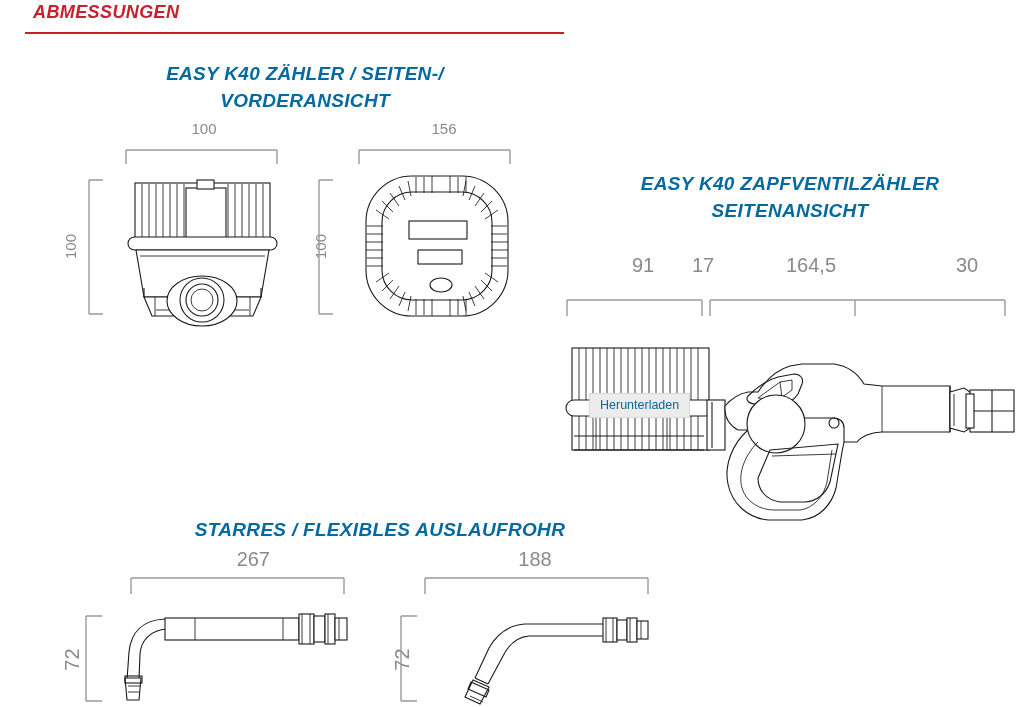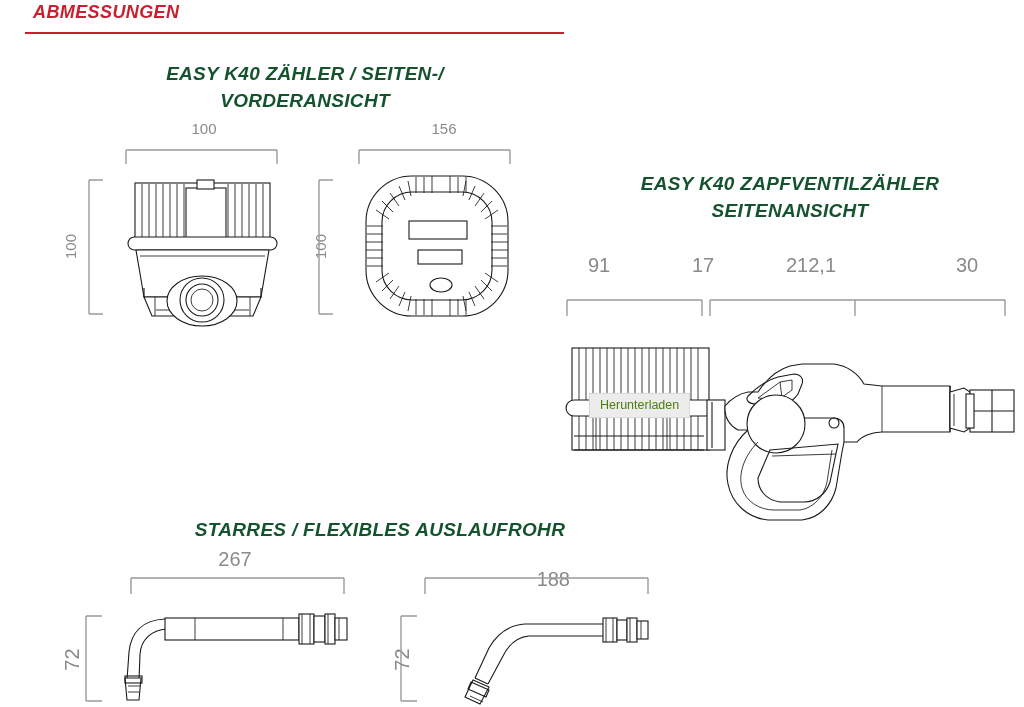--- a/index.html
+++ b/index.html
@@ -35,21 +35,21 @@
     width: 539px;
     height: 2px;
     background: #c8202f;
   }
 
   .section-title {
     position: absolute;
     font-size: 19px;
     font-weight: bold;
     font-style: italic;
-    color: #14532d;
+    color: #0369a1;
     letter-spacing: 0.3px;
     text-align: center;
     line-height: 27px;
   }
   #title-meter-views {
     left: 95px;
     top: 60px;
     width: 420px;
   }
   #title-nozzle-side {
@@ -90,21 +90,21 @@
   .dimline { fill: none; stroke: #9a9a9a; stroke-width: 1.4; }
 
   
   .download-chip {
     position: absolute;
     left: 589px;
     top: 393px;
     padding: 4px 10px 5px 10px;
     background: #ececec;
     border: 1px solid #d8d8d8;
-    color: #4d7c0f;
+    color: #0369a1;
     font-size: 12.5px;
     font-family: "Liberation Sans", sans-serif;
     white-space: nowrap;
     line-height: 14px;
     cursor: pointer;
   }
 </style>
 </head>
 <body>
 
@@ -235,23 +235,23 @@
 
     <rect class="wh" x="119" y="83" width="58" height="18"></rect>
     <rect class="wh" x="128" y="112" width="44" height="14"></rect>
 
     <ellipse class="wh" cx="151" cy="147" rx="11" ry="7"></ellipse>
   </svg>
 </div>
 
 <div class="section-title" id="title-nozzle-side">EASY K40 ZAPFVENTILZÄHLER SEITENANSICHT</div>
 
-<div class="dim big" style="left:564px; top:254px; width:70px;">91</div>
+<div class="dim big" style="left:608px; top:254px; width:70px;">91</div>
 <div class="dim big" style="left:668px; top:254px; width:70px;">17</div>
-<div class="dim big" style="left:756px; top:254px; width:110px;">212,1</div>
+<div class="dim big" style="left:756px; top:254px; width:110px;">164,5</div>
 <div class="dim big" style="left:932px; top:254px; width:70px;">30</div>
 
 <div class="draw" id="nozzle-dim-bracket" style="left:560px; top:292px;">
   <svg width="460" height="30" viewBox="0 0 460 30">
     <path class="dimline" d="M7,8 L7,24 M7,8 L142,8 M142,8 L142,24"></path>
     <path class="dimline" d="M150,8 L150,24 M150,8 L295,8 M295,8 L295,24"></path>
     <path class="dimline" d="M295,8 L445,8 M445,8 L445,24"></path>
   </svg>
 </div>
 
@@ -360,24 +360,24 @@
     <path class="ln" d="M440,58 L440,100"></path>
     <path class="ln" d="M418,79 L462,79"></path>
     <rect class="wh" x="414" y="62" width="8" height="34"></rect>
   </svg>
 </div>
 
 <div class="download-chip">Herunterladen</div>
 
 <div class="section-title" id="title-spouts">STARRES / FLEXIBLES AUSLAUFROHR</div>
 
-<div class="dim big" style="left:200px; top:548px; width:70px;">267</div>
+<div class="dim big" style="left:200px; top:548px; width:70px;text-align:right;">267</div>
 <div class="dim vert big" style="left:42px; top:648px; width:60px;">72</div>
 
-<div class="dim big" style="left:500px; top:568px; width:70px;text-align:right;">188</div>
+<div class="dim big" style="left:500px; top:548px; width:70px;">188</div>
 <div class="dim vert big" style="left:372px; top:648px; width:60px;">72</div>
 
 <div class="draw" id="flexible-spout-drawing" style="left:55px; top:570px;">
   <svg width="310" height="137" viewBox="0 0 310 137">
 
     <path class="dimline" d="M76,8 L76,24 M76,8 L289,8 M289,8 L289,24"></path>
 
     <path class="dimline" d="M31,46 L47,46 M31,46 L31,131 M31,131 L47,131"></path>
 
     <path class="ln" d="M110,49 C88,50 76,62 74,82 L72,110"></path>

